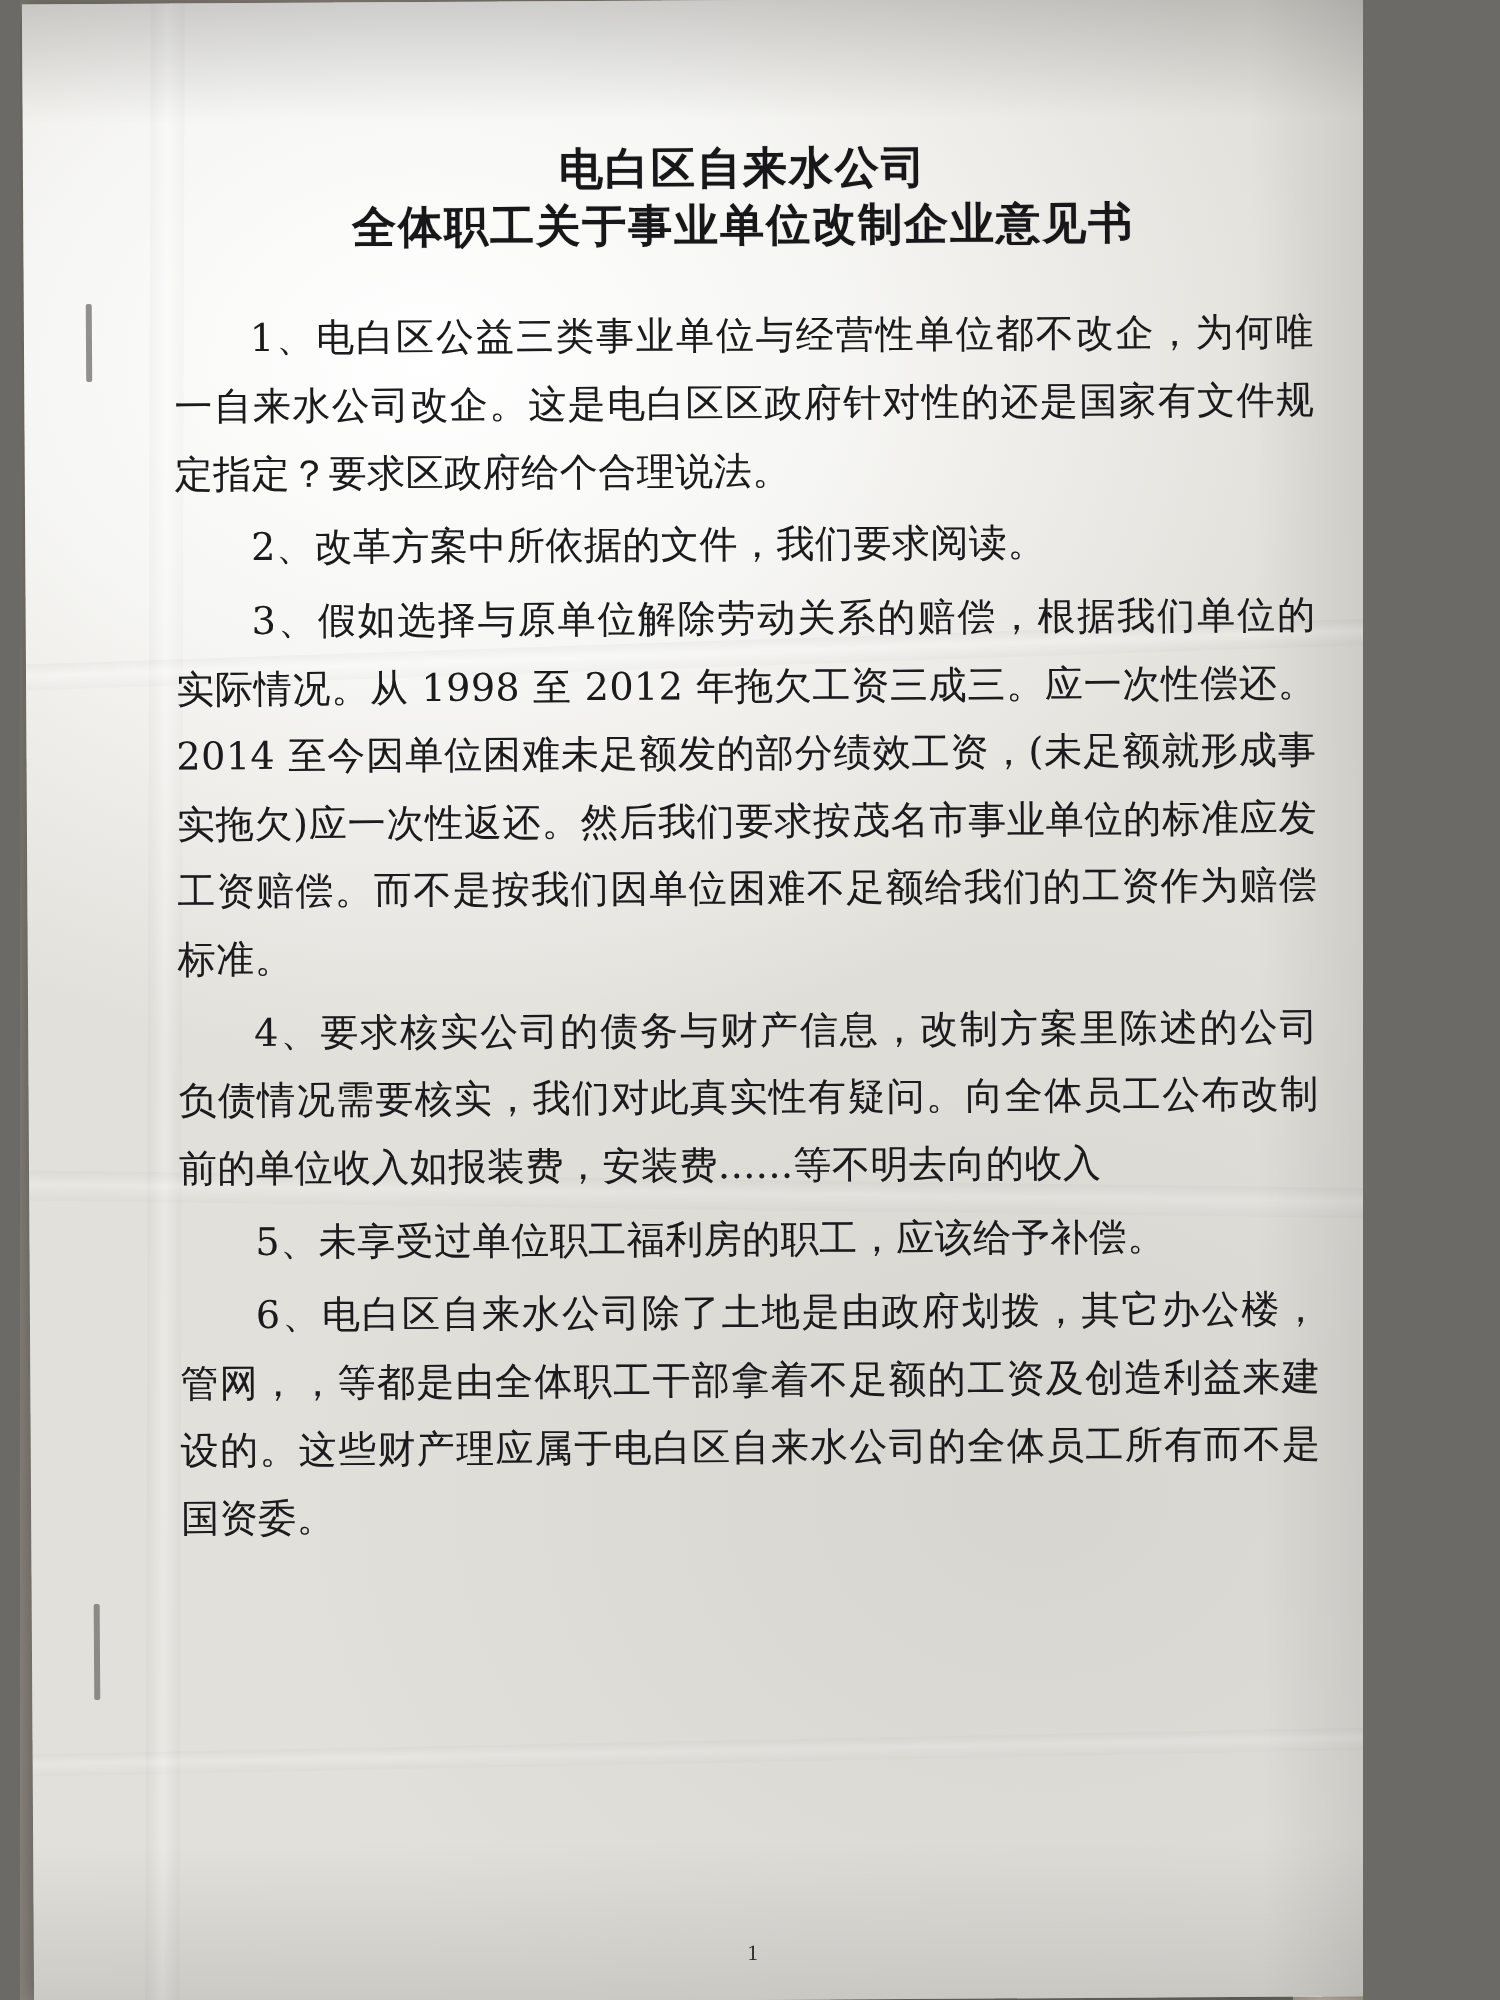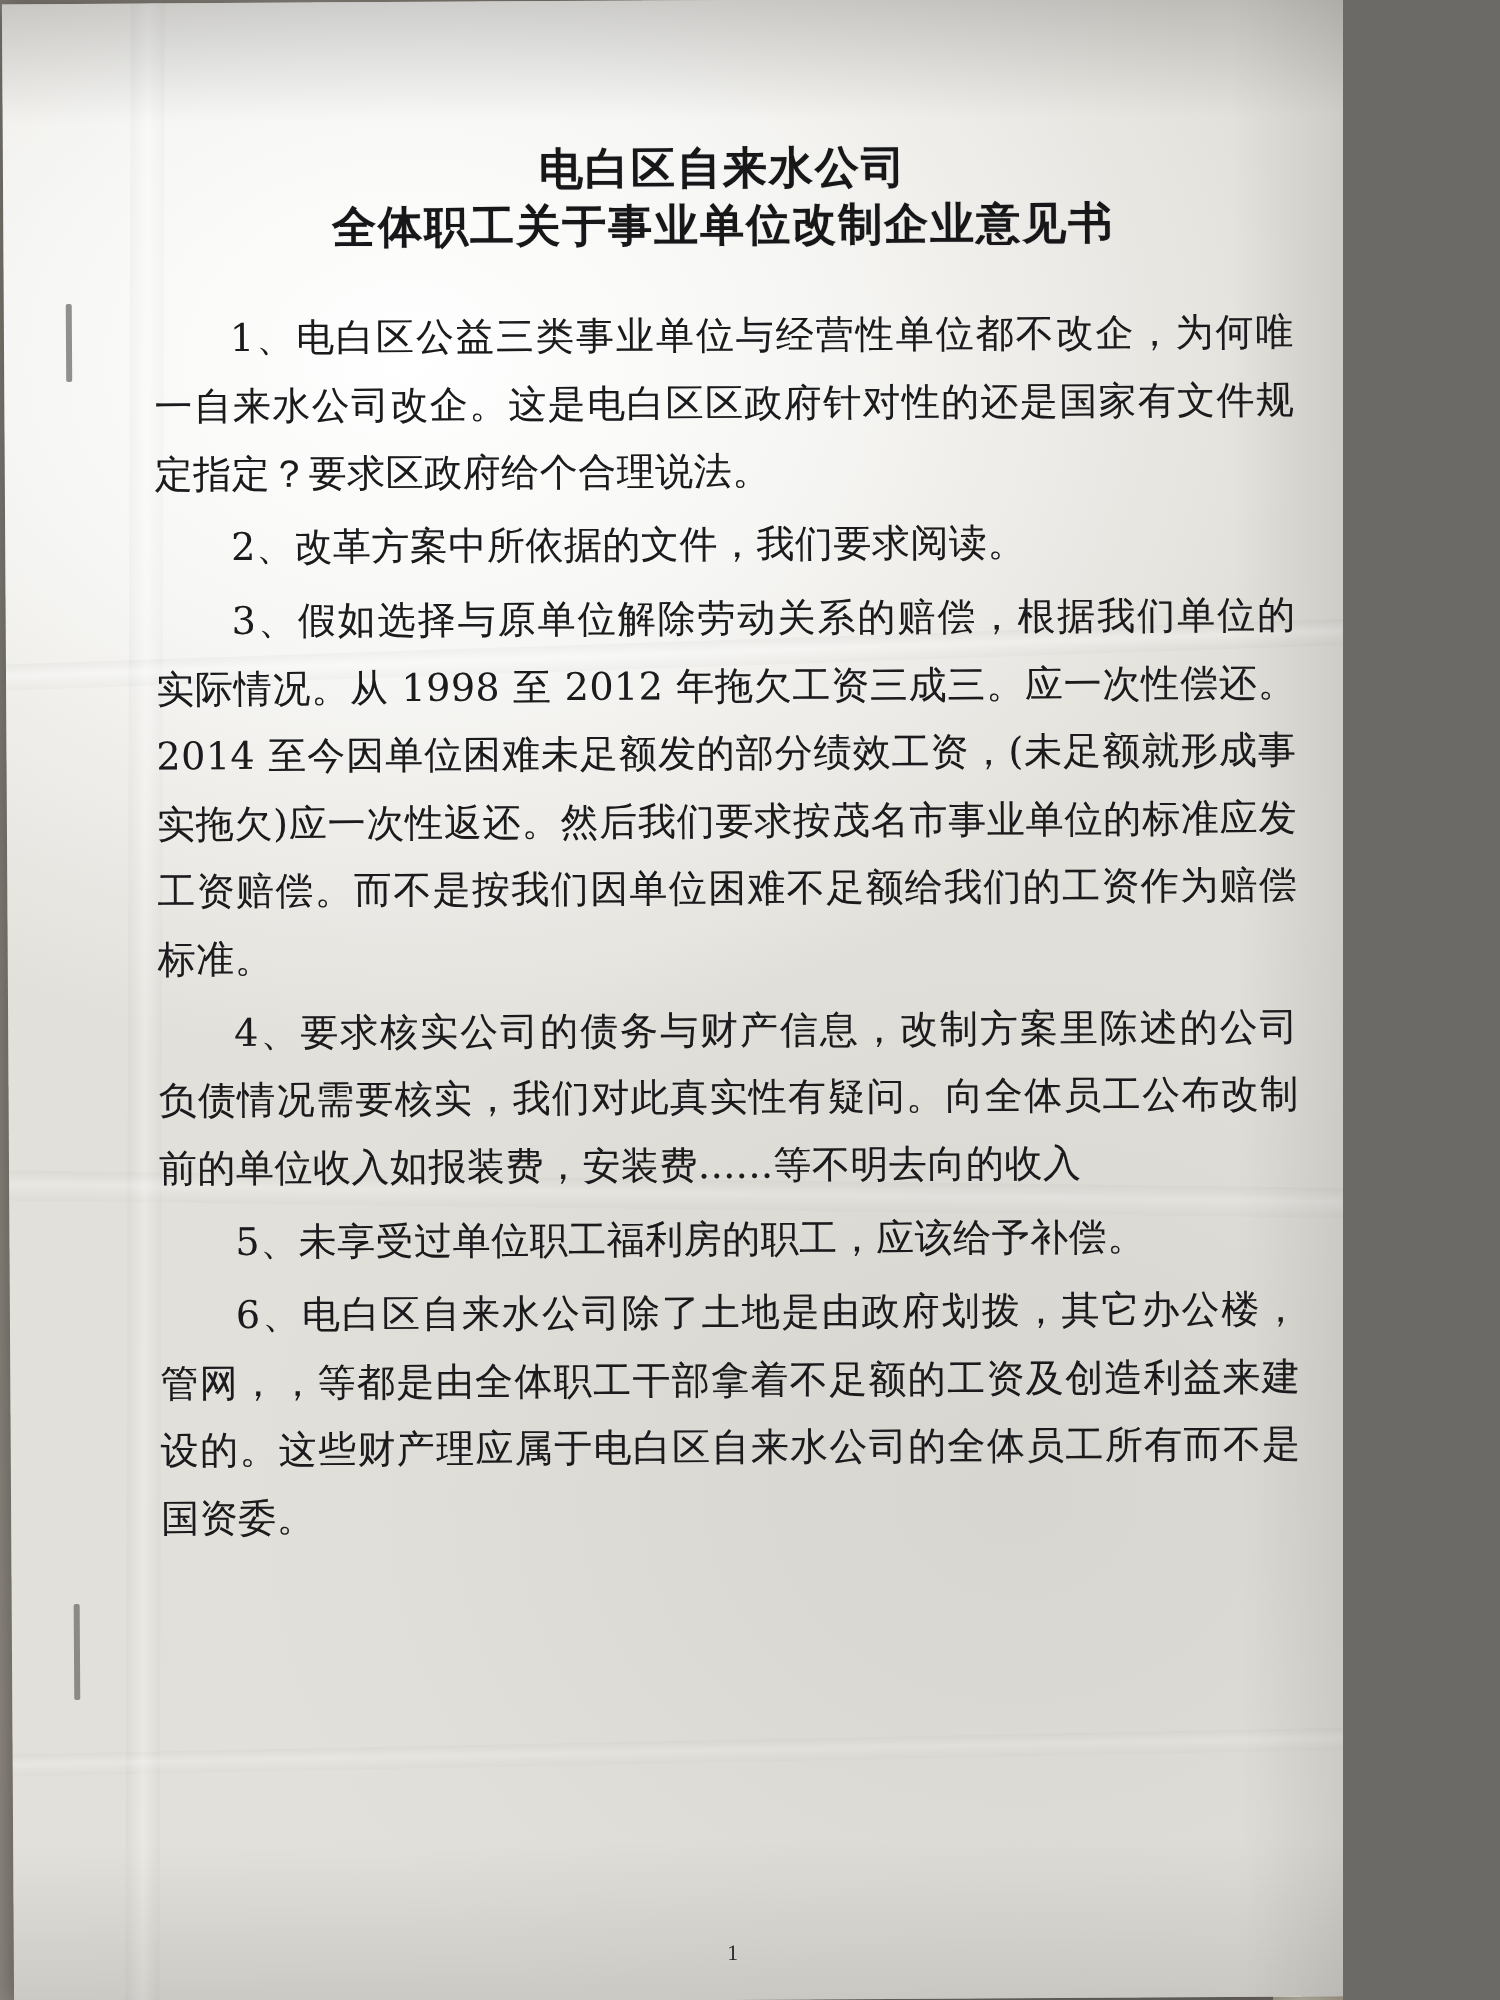--- a/index.html
+++ b/index.html
@@ -7,20 +7,21 @@
     padding: 0;
     background: #6b6a66;
   }
   #page {
     position: relative;
     width: 1343px;
     height: 2000px;
     overflow: hidden;
     background: #b9b6ae;
     font-family: "Liberation Serif", "DejaVu Serif", serif;
+    margin-left: 20px;
   }
 
   
   .desk {
     position: absolute;
     inset: 0;
     background:
       linear-gradient(100deg, #7e7a72 0%, #8d8880 18%, #7a766e 40%, #6f6b63 100%);
   }
   .desk-strip {

